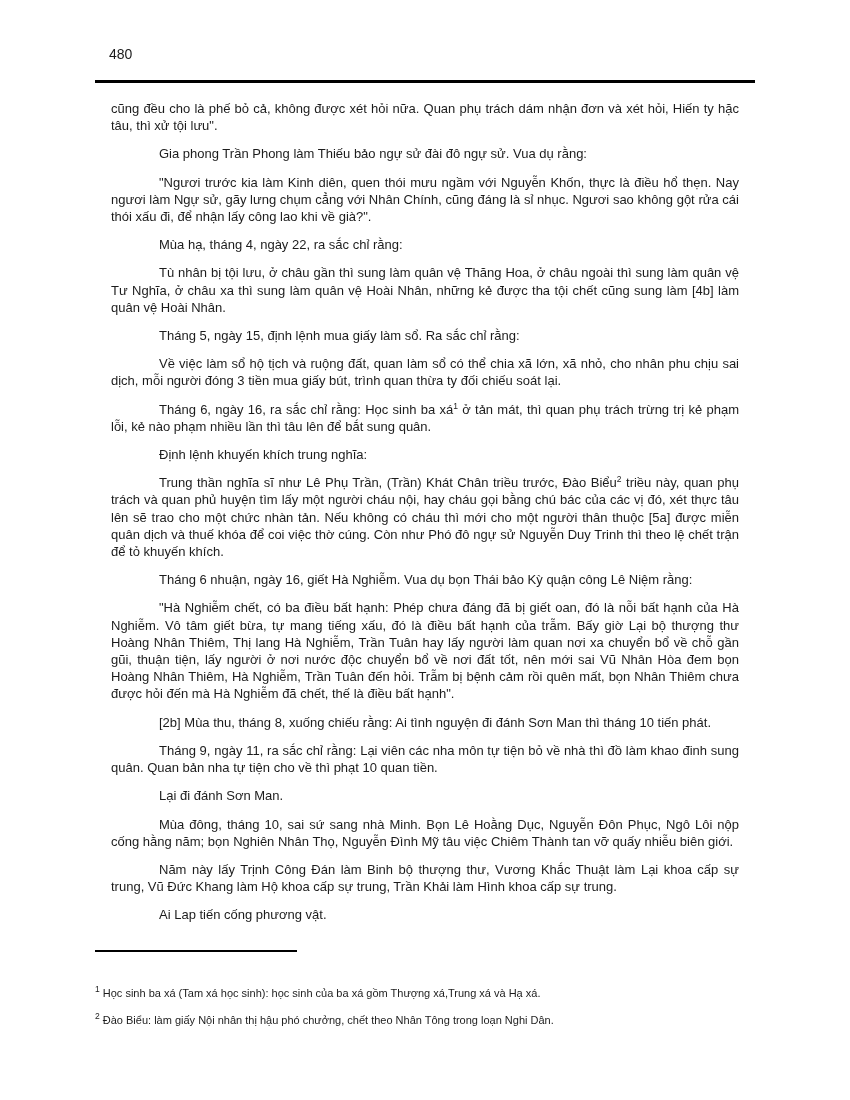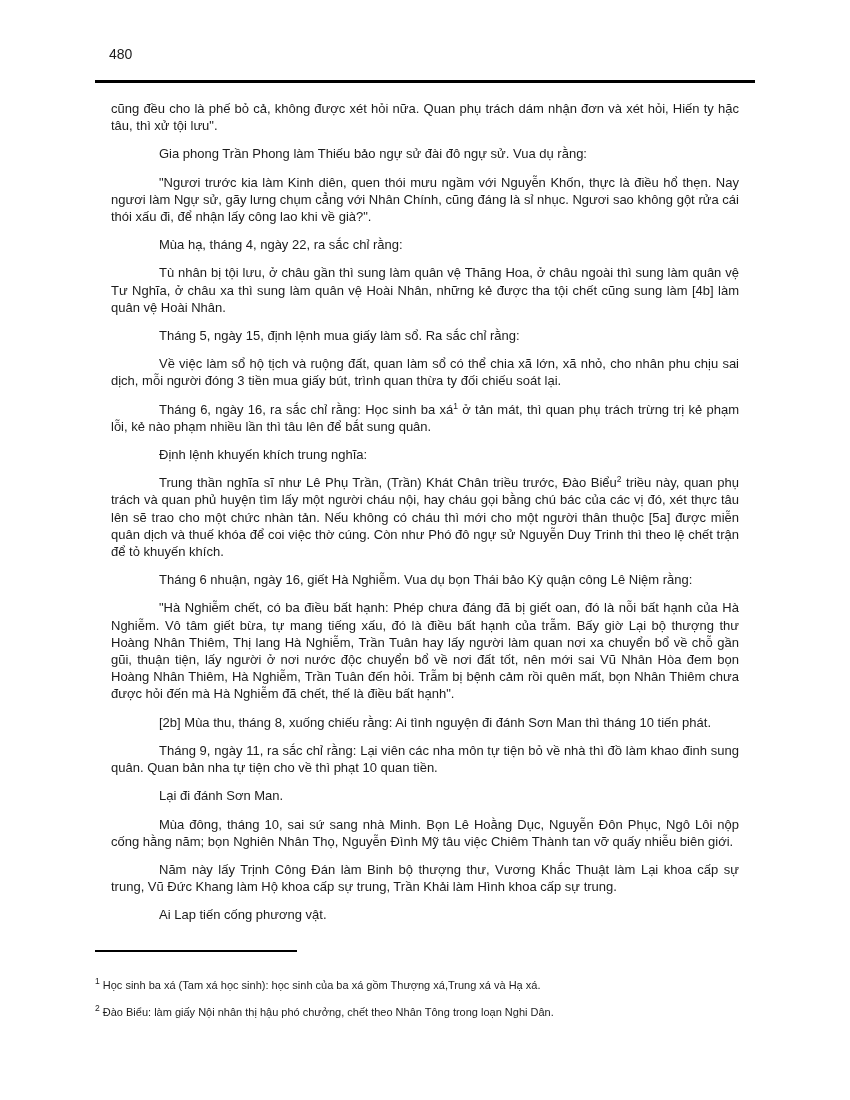--- a/index.html
+++ b/index.html
@@ -55,21 +55,21 @@
     font-size: 8.5px;
     vertical-align: super;
     line-height: 0;
   }
   .footnote-rule {
     width: 202px;
     border-top: 2.5px solid #000000;
     margin-top: 26px;
   }
   .footnotes {
-    margin-top: 26px;
+    margin-top: 34px;
   }
   .footnote {
     font-size: 11px;
     line-height: 14px;
     margin-bottom: 13px;
     text-align: left;
   }
 </style>
 </head>
 <body>

